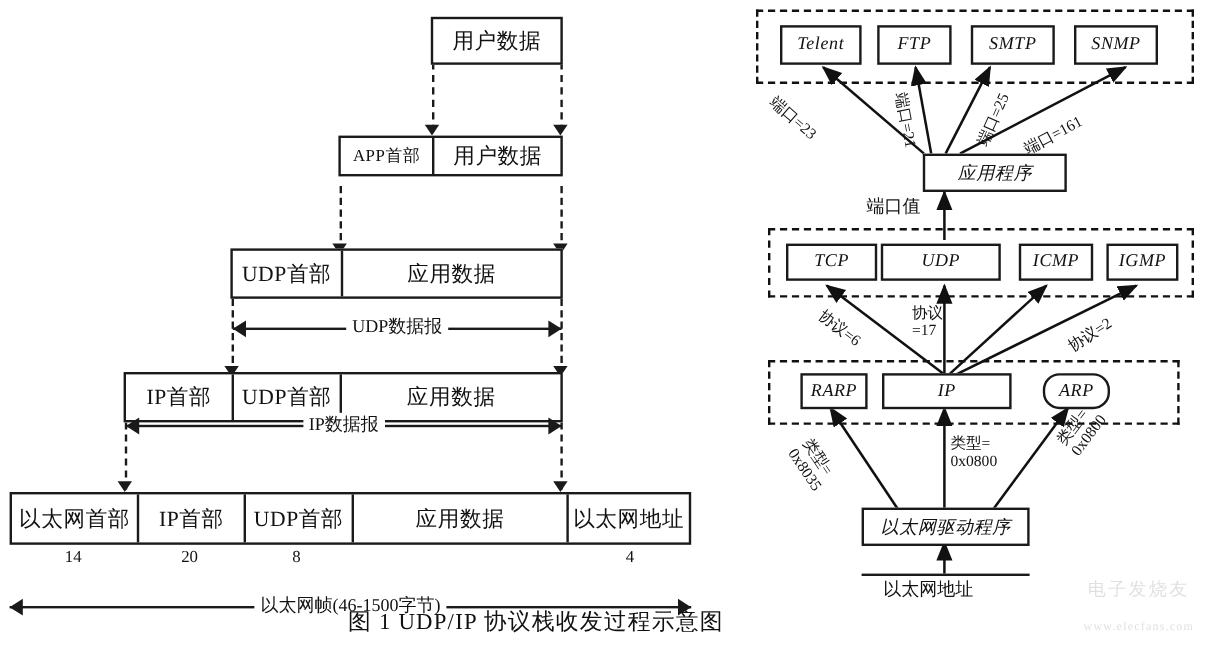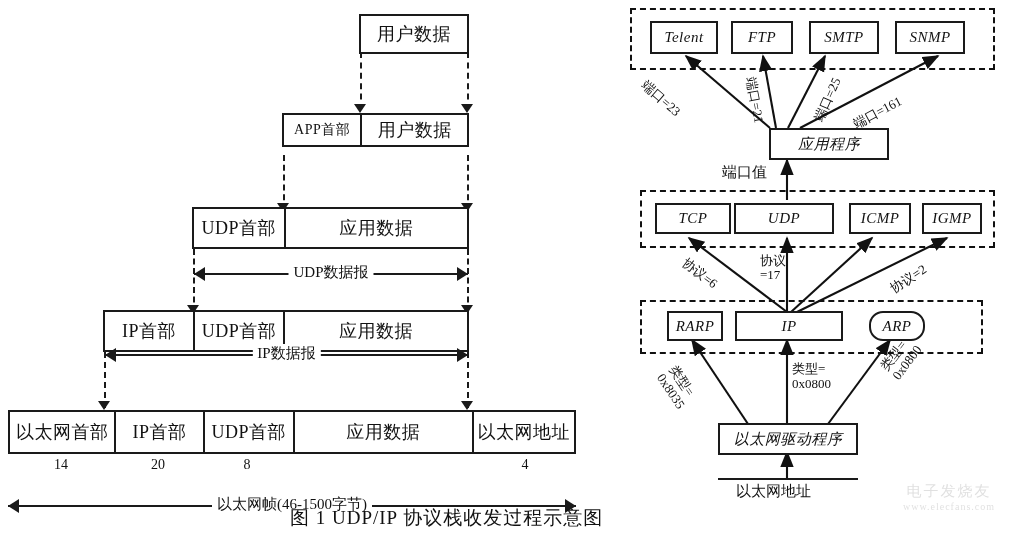--- a/index.html
+++ b/index.html
@@ -139,21 +139,21 @@
     white-space: nowrap;
     letter-spacing: 1px;
   }
   .watermark {
     position: absolute;
     opacity: 0.30;
     text-align: center;
     color: #9a9a9a;
   }
   .watermark .wm-cn { font-size: 15px; letter-spacing: 2px; }
-  .watermark .wm-url { font-size: 10px; letter-spacing: 1px; }
+  .watermark .wm-url { font-size: 10px; letter-spacing: 1px; margin-top: 16px; }
   svg.overlay {
     position: absolute;
     left: 0; top: 0;
     width: 1014px; height: 540px;
     pointer-events: none;
   }
 </style>
 </head>
 <body>
 

